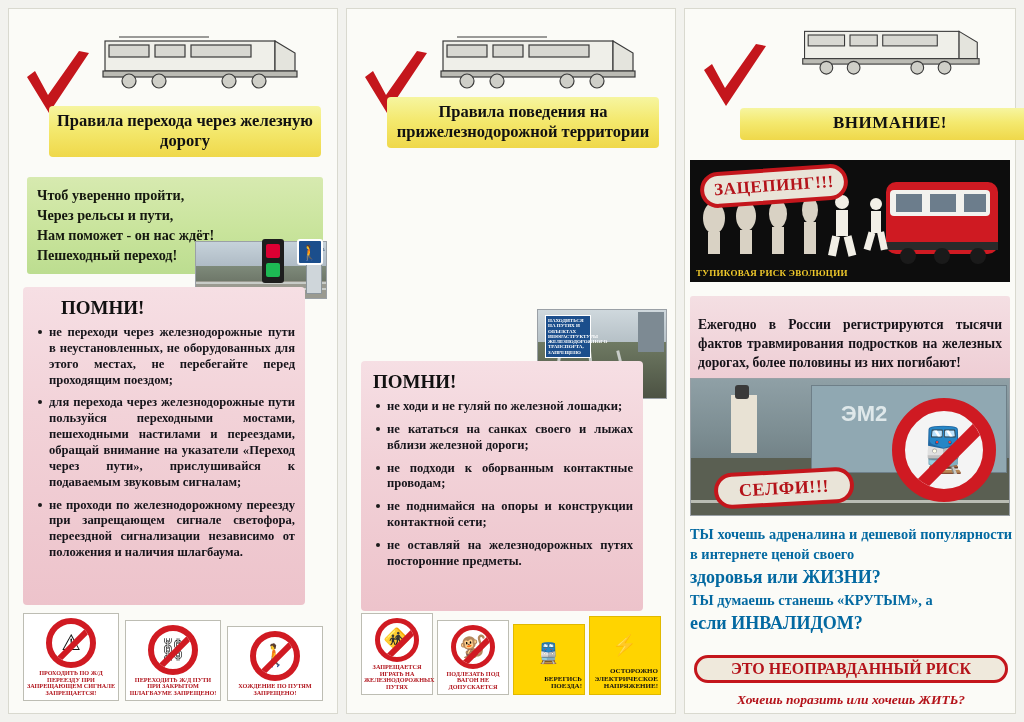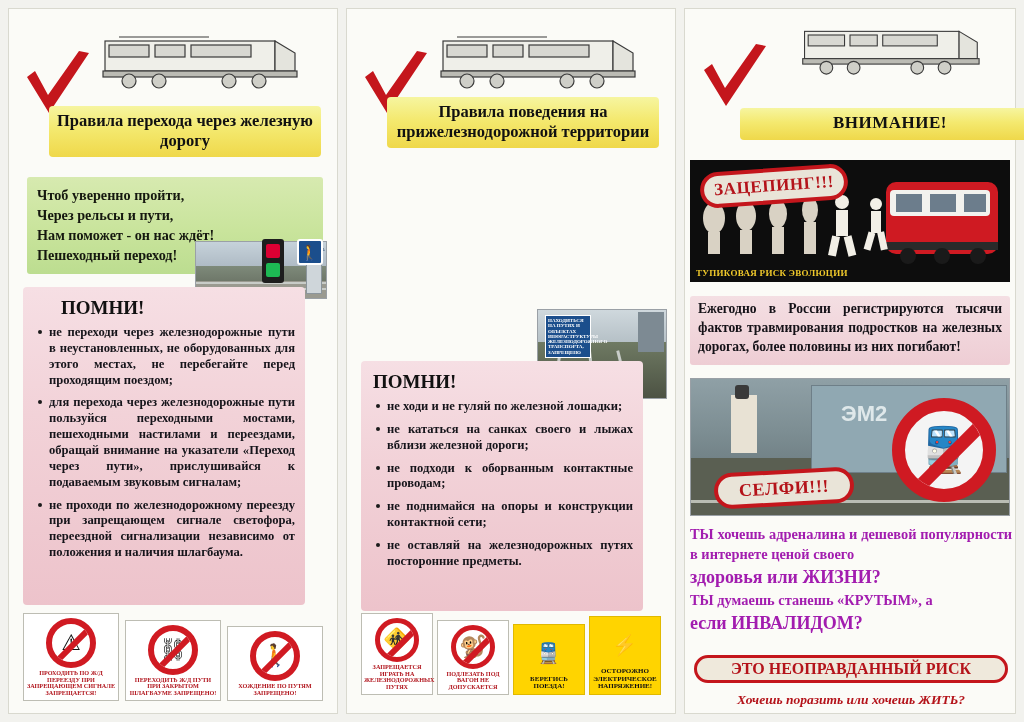--- a/index.html
+++ b/index.html
@@ -148,21 +148,21 @@
   }
   .sign.yellow { background: #ffd400; border-color: #e0b900; }
   .sign-caption {
     font-size: 6.2px;
     font-weight: bold;
     line-height: 1.08;
     color: #b1141c;
     margin-top: 2px;
     text-transform: uppercase;
   }
-  .sign.yellow .sign-caption { color: #111; font-size: 7px; }
+  .sign.yellow .sign-caption { color: #111; font-size: 7px; text-align: right; }
   .sign-caption.black { color: #111; }
   .prohib {
     width: 50px; height: 50px;
     margin: 0 auto;
     border-radius: 50%;
     border: 6px solid #d01a22;
     position: relative;
     background: #fff;
     overflow: hidden;
   }
@@ -238,21 +238,21 @@
   .stat-text {
     position: absolute;
     left: 690px; top: 296px;
     width: 320px;
     font-weight: bold;
     font-size: 13.6px;
     line-height: 1.38;
     color: #151218;
     text-align: justify;
     background: linear-gradient(180deg,#f4dfe3,#eecdd4);
-    padding: 4px 8px 9px 8px;
+    padding: 20px 8px 9px 8px;
     border-radius: 3px;
   }
   .big-prohib {
     position: absolute;
     left: 892px; top: 398px;
     width: 104px; height: 104px;
     border-radius: 50%;
     border: 13px solid #cf1a22;
     background: #f4f4f4;
     overflow: hidden;
@@ -270,21 +270,21 @@
     display:flex; align-items:center; justify-content:center;
     font-size:44px; color:#1b1b1b;
   }
   .q-text {
     position: absolute;
     left: 690px; top: 524px;
     width: 322px;
     font-weight: bold;
     font-size: 14.4px;
     line-height: 1.42;
-    color: #a21caf;
+    color: #0369a1;
     text-align: justify;
   }
   .q-text .big { font-size: 18px; }
   .risk-banner {
     position: absolute;
     left: 694px; top: 655px;
     width: 314px; height: 28px;
     border: 3px solid #c4161c;
     border-radius: 14px;
     background: #efe9dc;

